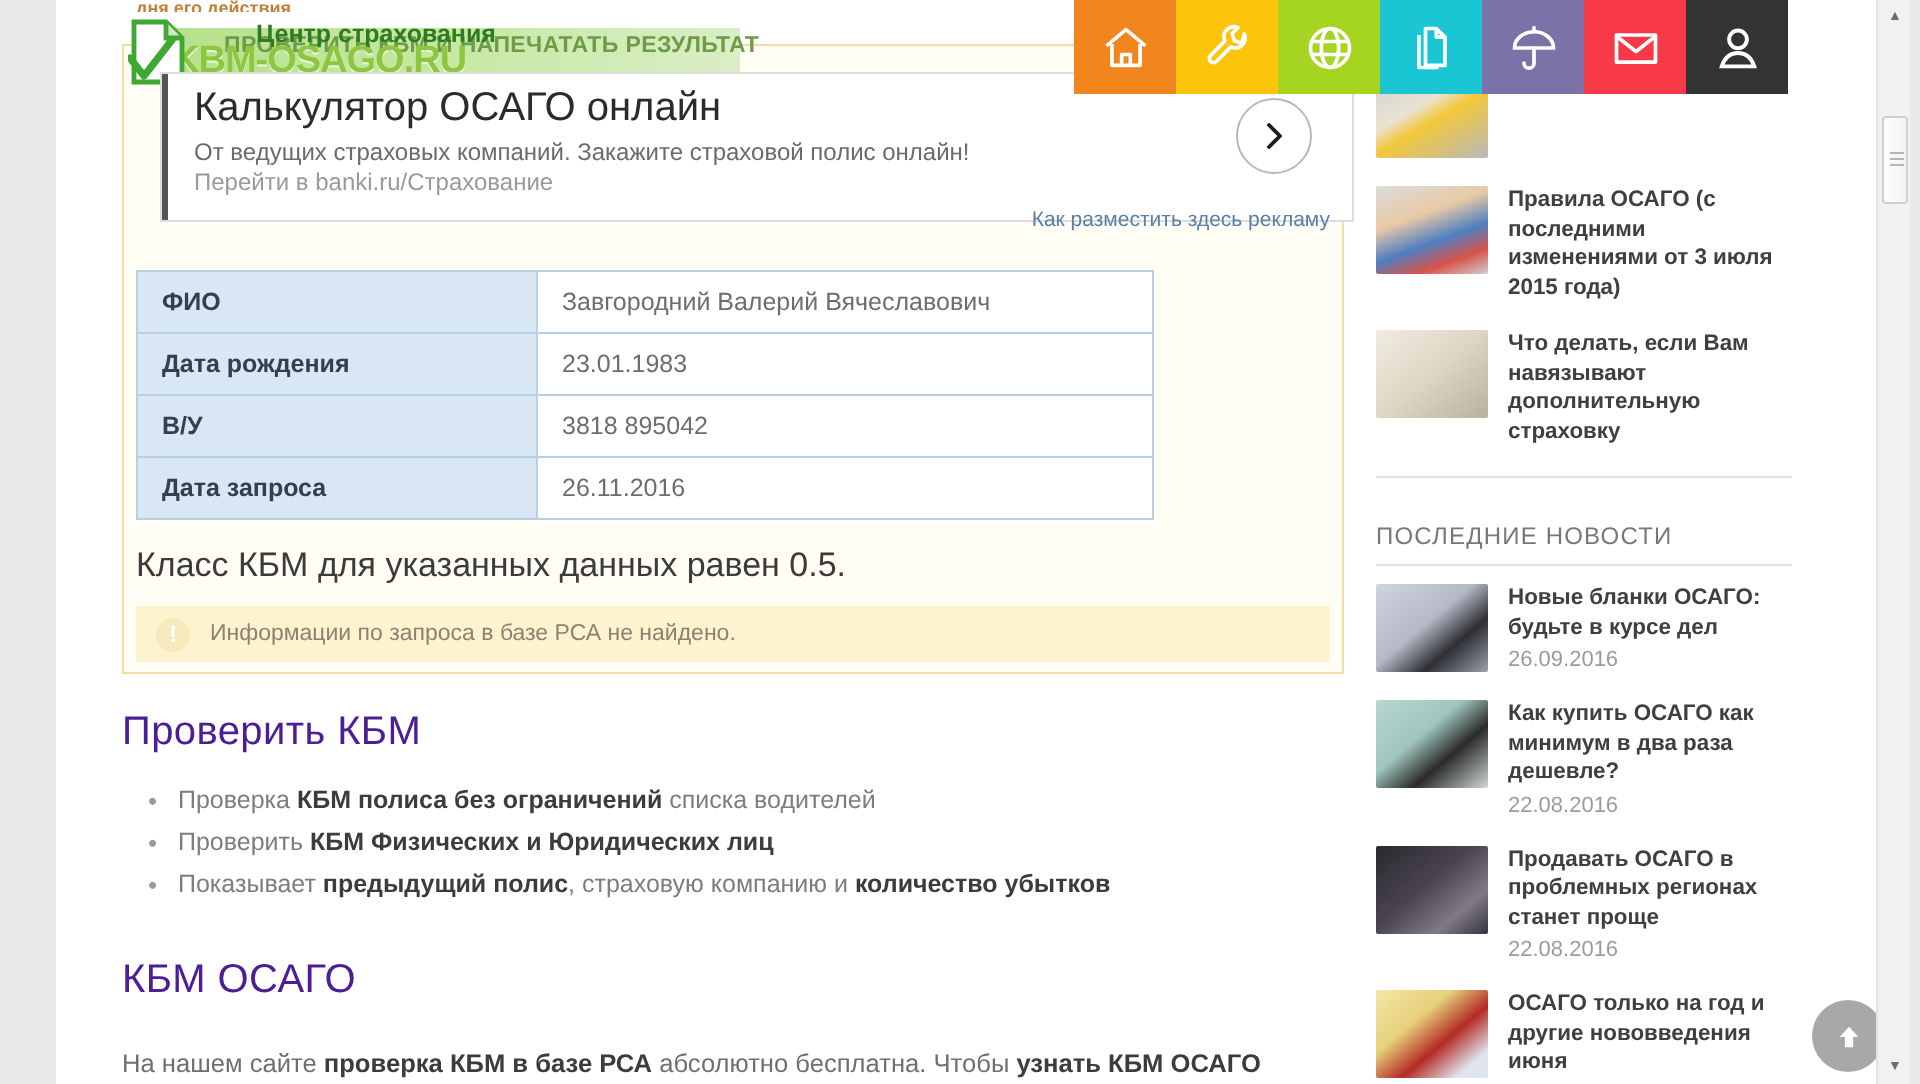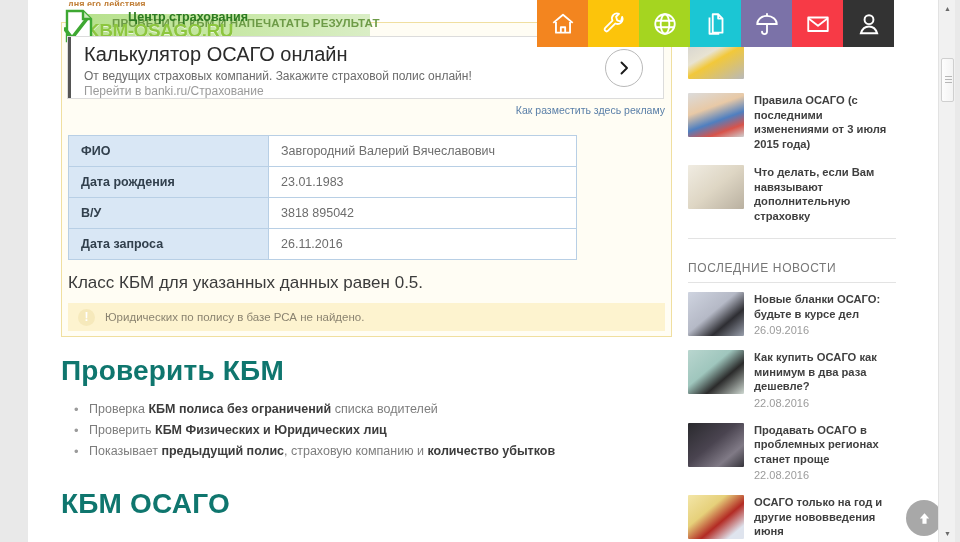--- a/index.html
+++ b/index.html
@@ -76,22 +76,22 @@
   #logo-mark {
     position: absolute;
     left: 64px; top: 9px;
     width: 30px; height: 34px;
     z-index: 15;
   }
 
   
   #ad-banner {
     position: absolute;
-    left: 67px; top: 36px;
-    width: 597px; height: 63px;
+    left: 80px; top: 36px;
+    width: 597px; height: 75px;
     background: #fff;
     border: 1px solid #dcdcdc;
     z-index: 20;
   }
   #ad-accent { position:absolute; left:0; top:0; width:3px; height:100%; background:#555; }
   #ad-title {
     position: absolute; left: 16px; top: 6px;
     font-size: 20px; color: #2b2b2b;
     font-family: "Liberation Sans", sans-serif;
     white-space: nowrap;
@@ -187,21 +187,21 @@
     color: #fff;
     font-size: 12px; font-weight: bold;
     display: flex; align-items: center; justify-content: center;
     flex: none;
   }
   #notice-text { font-size: 11.5px; color: #8a8370; }
 
   
   #content { position: absolute; left: 61px; top: 355px; width: 615px; z-index: 25; }
   .h-section {
-    font-size: 28px; color: #0f766e; font-weight: bold;
+    font-size: 20px; color: #4c1d95; font-weight: normal;
     letter-spacing: .2px;
   }
   #check-list { list-style: none; margin-top: 12px; }
   #check-list li {
     position: relative;
     font-size: 12.5px; color: #7d7d7d;
     line-height: 21px;
     padding-left: 28px;
   }
   #check-list li::before {
@@ -392,21 +392,21 @@
       </tr>
     </tbody>
   </table>
 
   <div id="kbm-line">
     <span>Класс КБМ для указанных данных равен </span><span id="kbm-value">0.5.</span>
   </div>
 
   <div id="notice">
     <div id="notice-icon">!</div>
-    <div id="notice-text">Юридических по полису в базе РСА не найдено.</div>
+    <div id="notice-text">Информации по запроса в базе РСА не найдено.</div>
   </div>
 
   <div id="content">
     <h2 class="h-section">Проверить КБМ</h2>
     <ul id="check-list">
       <li><span>Проверка </span><b>КБМ полиса без ограничений</b><span> списка водителей</span></li>
       <li><span>Проверить </span><b>КБМ Физических и Юридических лиц</b></li>
       <li><span>Показывает </span><b>предыдущий полис</b><span>, страховую компанию и </span><b>количество убытков</b></li>
     </ul>
     <h2 id="h-osago" class="h-section">КБМ ОСАГО</h2>

